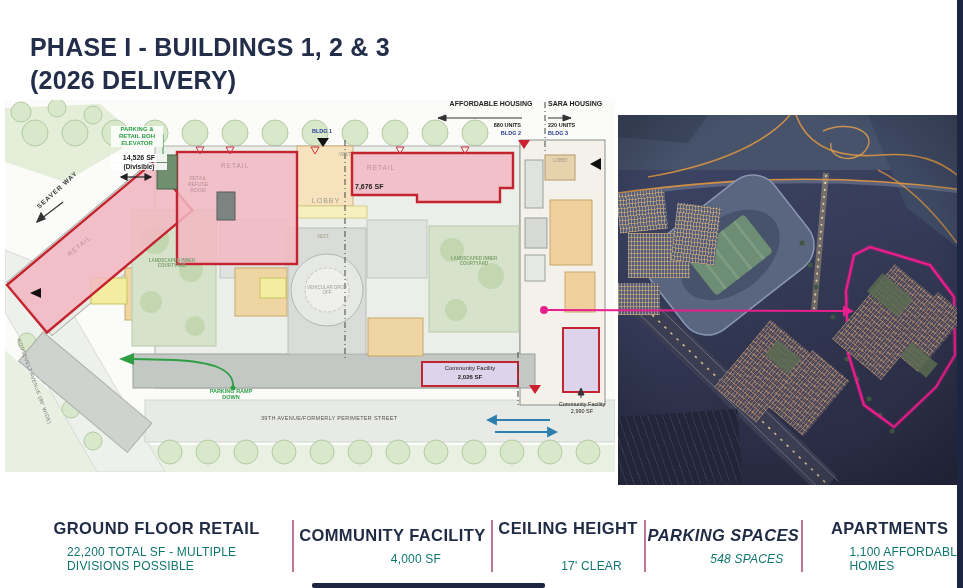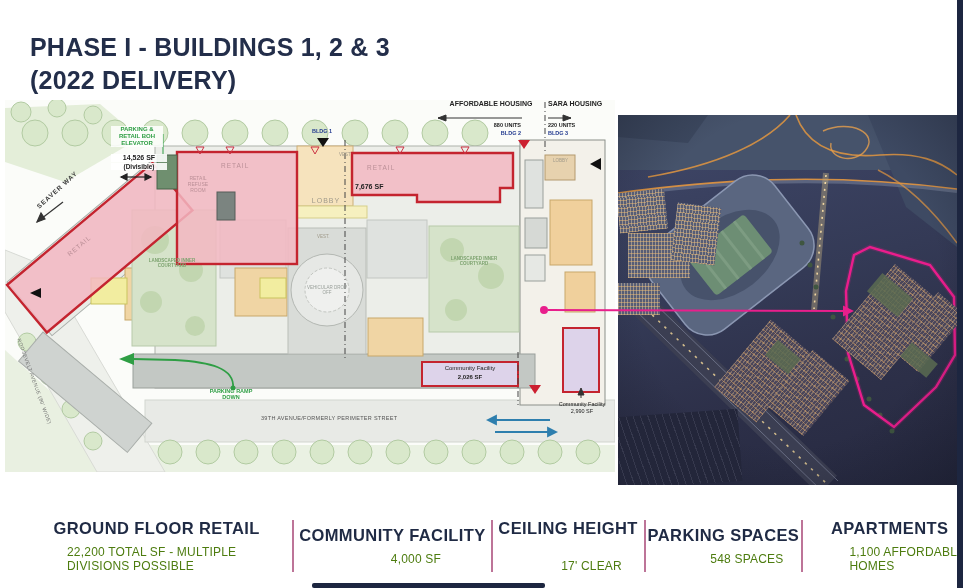--- a/index.html
+++ b/index.html
@@ -34,31 +34,31 @@
   .ph-roof{position:absolute;background:#5a6b51;opacity:.85;}
   .ph-lot{position:absolute;background:#23263a;
       background-image:repeating-linear-gradient(75deg, rgba(190,190,215,.12) 0 1px, transparent 1px 7px);}
   
   .overlay{position:absolute;left:0;top:0;pointer-events:none;}
   
   .stats{position:absolute;left:12px;top:519px;width:957px;height:54px;display:flex;margin-left:8px;}
   .stat{position:relative;display:flex;flex-direction:column;justify-content:center;align-items:center;}
   .stat+.stat::before{content:"";position:absolute;left:-1px;top:1px;bottom:1px;width:2px;background:#bd7498;}
   .stat .lab{font-size:16.5px;font-weight:bold;color:#1f2a44;letter-spacing:.4px;}
-  .stat .val{font-size:12px;color:#4d7c0f;margin-top:7px;letter-spacing:.2px;padding-left:47px;}
-  .w1{width:277px;} .w2{width:201px;} .w3{width:155px;justify-content:space-between;} .w4{width:160px;} .w5{width:177px;}
+  .stat .val{font-size:12px;color:#0f766e;margin-top:7px;letter-spacing:.2px;padding-left:47px;}
+  .w1{width:277px;} .w2{width:201px;} .w3{width:155px;justify-content:space-between;} .w4{width:160px;font-style:italic;} .w5{width:177px;}
 </style>
 </head>
 <body>
 
 <div class="canvas">
 
   <div class="title">
     <div>PHASE I - BUILDINGS 1, 2 &amp; 3</div>
-    <div>(2022 DELIVERY)</div>
+    <div>(2026 DELIVERY)</div>
   </div>
 
   <div class="plan">
     <svg width="610" height="372" viewBox="0 0 610 372">
 
       <g>
         <polygon points="0,8 95,4 135,38 60,82 0,62" fill="#e4eed9"></polygon>
         <polygon points="0,250 55,300 120,372 0,372" fill="#e9f0e1"></polygon>
         <polygon points="140,345 610,345 610,372 120,372" fill="#eaf1e3"></polygon>
       </g>

